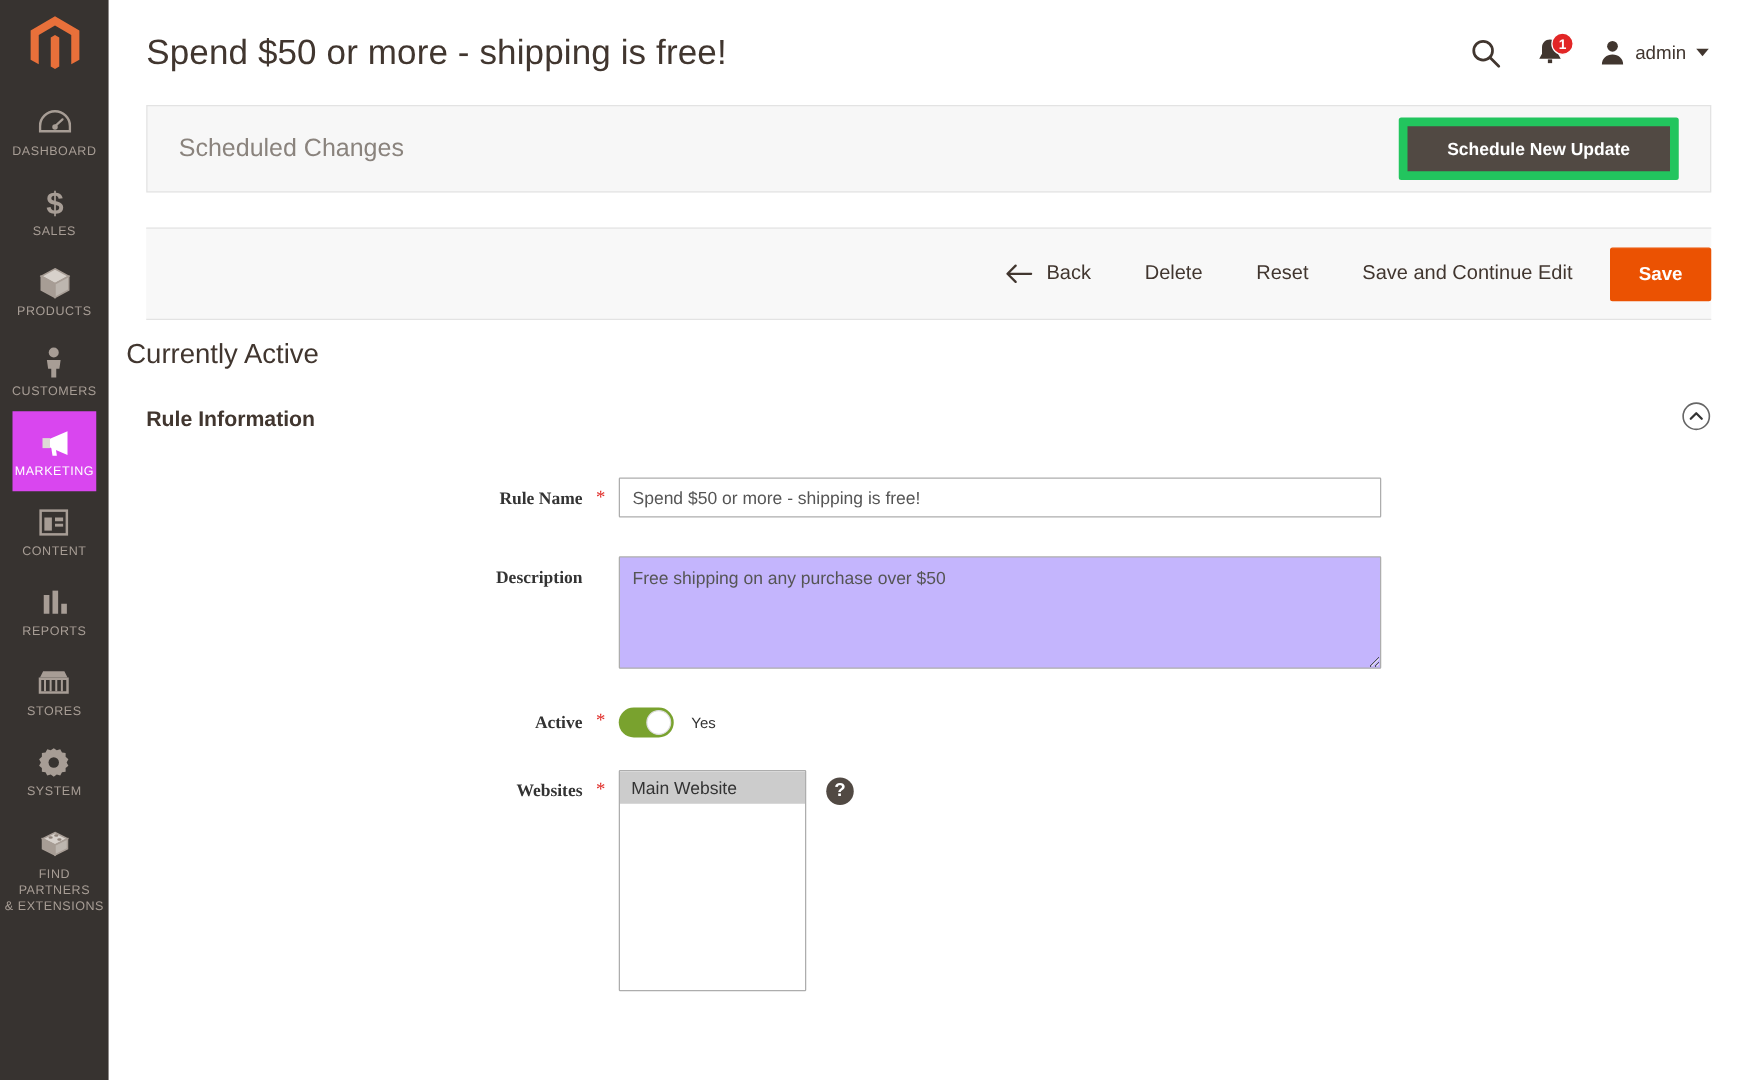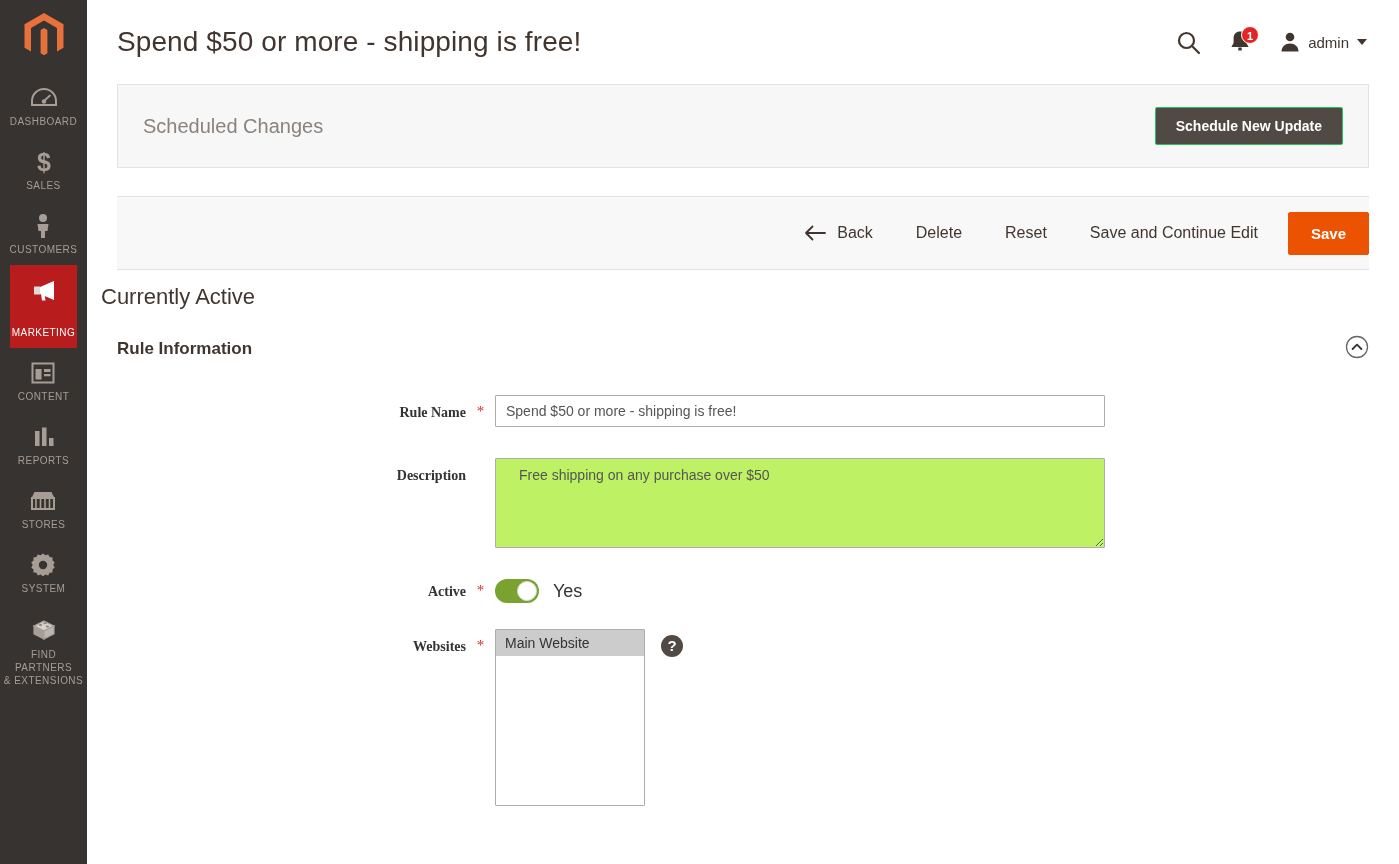--- a/index.html
+++ b/index.html
@@ -37,21 +37,21 @@
     min-height: 62px;
   }
   .nav-item .nav-icon {
     display: flex; align-items: center; justify-content: center;
     height: 28px; margin-bottom: 4px;
   }
   .nav-item .nav-label {
     font-size: 10px; letter-spacing: .45px; line-height: 12px;
     color: #a79d95; text-align: center; text-transform: uppercase;
   }
-  .nav-item.active { background: #b91c1c; gap: 19px; }
+  .nav-item.active { background: #d946ef; }
   .nav-item.active .nav-label { color: #ffffff; }
   .nav-item.two-line .nav-label { line-height: 13px; }
 
   
   .main {
     flex: 1; height: 864px; background: #ffffff;
     position: relative; overflow: hidden;
   }
 
   
@@ -89,30 +89,30 @@
     margin-left: 1px;
   }
 
   
   .content { padding: 0 30px 0 30px; }
 
   
   .sched-panel {
     background: #f7f7f7;
     border: 1px solid #e3e3e3;
-    height: 84px;
+    height: 70px;
     display: flex; align-items: center; justify-content: space-between;
     padding: 0 25px 0 25px;
   }
   .sched-title { font-size: 20px; font-weight: 400; color: #8a837d; }
   .btn-dark {
     background: #514943; color: #ffffff;
-    border: 1px solid #22c55e; border-radius: 2px;
+    border: 7px solid #22c55e; border-radius: 2px;
     font-size: 14px; font-weight: 700;
-    padding: 10px 20px; cursor: pointer;
+    padding: 10px 32px; cursor: pointer;
     font-family: "Liberation Sans", sans-serif;
     white-space: nowrap;
   }
 
   
   .toolbar {
     margin-top: 28px;
     background: #f8f8f8;
     border-top: 1px solid #e3e3e3;
     border-bottom: 1px solid #e3e3e3;
@@ -175,23 +175,23 @@
   input.text-input {
     width: 610px; height: 32px;
     border: 1px solid #adadad; border-radius: 1px;
     padding: 5px 10px; font-size: 14px; color: #555555;
     font-family: "Liberation Sans", sans-serif;
     background: #ffffff;
   }
   textarea.text-area {
     width: 610px; height: 90px;
     border: 1px solid #adadad; border-radius: 1px;
-    padding: 7px 23px; font-size: 14px; color: #555555;
-    font-family: "Liberation Sans", sans-serif;
-    background: #bef264; resize: both; line-height: 18px;
+    padding: 7px 10px; font-size: 14px; color: #555555;
+    font-family: "Liberation Sans", sans-serif;
+    background: #c4b5fd; resize: both; line-height: 18px;
   }
   select.multi-select {
     width: 150px; height: 177px;
     border: 1px solid #adadad; border-radius: 1px;
     font-size: 14px; color: #555555;
     font-family: "Liberation Sans", sans-serif;
     background: #ffffff; padding: 0;
   }
   select.multi-select option {
     padding: 5px 9px; font-size: 14px; color: #333333;
@@ -205,21 +205,21 @@
   .toggle {
     width: 44px; height: 24px; border-radius: 12px;
     background: #79a22e; position: relative; cursor: pointer;
     display: block;
   }
   .toggle .knob {
     position: absolute; top: 2px; left: 22px;
     width: 20px; height: 20px; border-radius: 50%;
     background: #ffffff; border: 1px solid #dcdcdc;
   }
-  .toggle-text { font-size: 18px; color: #333333; }
+  .toggle-text { font-size: 12px; color: #333333; }
 
   
   .help-icon {
     width: 22px; height: 22px; border-radius: 50%;
     background: #514943; color: #ffffff;
     font-size: 15px; font-weight: 700; line-height: 22px;
     text-align: center; cursor: pointer; margin-top: 6px;
     font-family: "Liberation Sans", sans-serif;
   }
 
@@ -256,20 +256,30 @@
 
     <div class="nav-item">
       <span class="nav-icon">
         <svg width="20" height="27" viewBox="0 0 20 27">
           <text x="10" y="22" font-family="Liberation Sans, sans-serif" font-size="25" font-weight="700" fill="#a79d95" text-anchor="middle">$</text>
         </svg>
       </span>
       <span class="nav-label">SALES</span>
     </div>
 
+    <div class="nav-item">
+      <span class="nav-icon">
+        <svg width="26" height="26" viewBox="0 0 26 26">
+          <path d="M13 2 L24 8 L13 14 L2 8 Z" fill="#d7d1cb" stroke="#a79d95" stroke-width="1.2"></path>
+          <path d="M2 8 L2 19 L13 25 L13 14 Z" fill="#a79d95" stroke="#a79d95" stroke-width="1.2"></path>
+          <path d="M24 8 L24 19 L13 25 L13 14 Z" fill="#bdb6af" stroke="#a79d95" stroke-width="1.2"></path>
+        </svg>
+      </span>
+      <span class="nav-label">PRODUCTS</span>
+    </div>
 
     <div class="nav-item">
       <span class="nav-icon">
         <svg width="18" height="26" viewBox="0 0 18 26">
           <circle cx="9" cy="5" r="4" fill="#a79d95"></circle>
           <path d="M3.5 11 L14.5 11 L13.5 18 L11 18 L11 25 L7 25 L7 18 L4.5 18 Z" fill="#a79d95"></path>
         </svg>
       </span>
       <span class="nav-label">CUSTOMERS</span>
     </div>

